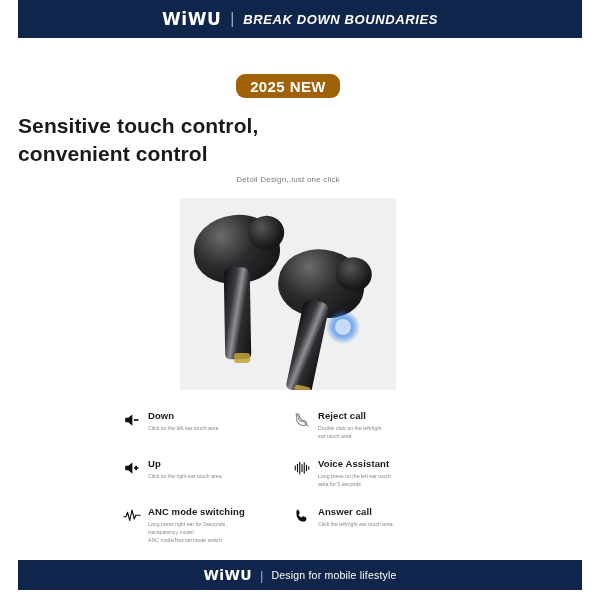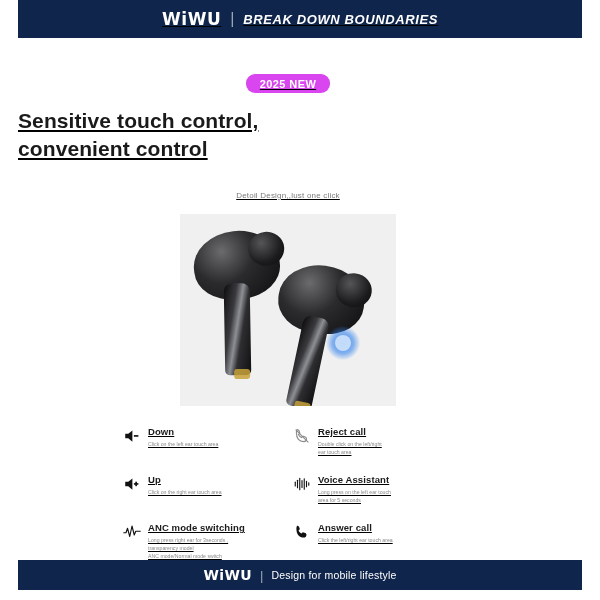--- a/index.html
+++ b/index.html
@@ -13,21 +13,20 @@
     font-family: "Liberation Sans", sans-serif;
     overflow: hidden;
   }
   .page {
     position: relative;
     width: 576px;
     height: 600px;
     background: #ffffff;
     box-sizing: border-box;
     padding: 0 18px;
-    text-decoration: underline;
   }
 
   
   .header-bar {
     margin: 0 auto;
     width: 564px;
     height: 38px;
     background: #10254b;
     display: flex;
     align-items: center;
@@ -54,40 +53,40 @@
     letter-spacing: 0.6px;
   }
 
   
   .badge-row {
     margin-top: 36px;
     display: flex;
     justify-content: center;
   }
   .badge {
-    background: #d946ef;
-    color: #ffffff;
-    font-size: 11px;
+    background: #a16207;
+    color: #ffffff;
+    font-size: 15px;
     font-weight: bold;
     letter-spacing: 0.4px;
     padding: 4px 14px 3px;
     border-radius: 9px;
   }
 
   
   .headline {
     margin-top: 14px;
     color: #1a1a1a;
     font-size: 21px;
     font-weight: bold;
     line-height: 1.33;
     letter-spacing: 0.1px;
   }
   .subhead {
-    margin-top: 28px;
+    margin-top: 7px;
     text-align: center;
     color: #7a7a7a;
     font-size: 8px;
     letter-spacing: 0.2px;
   }
 
   
   .hero {
     margin: 14px auto 0;
     width: 216px;

